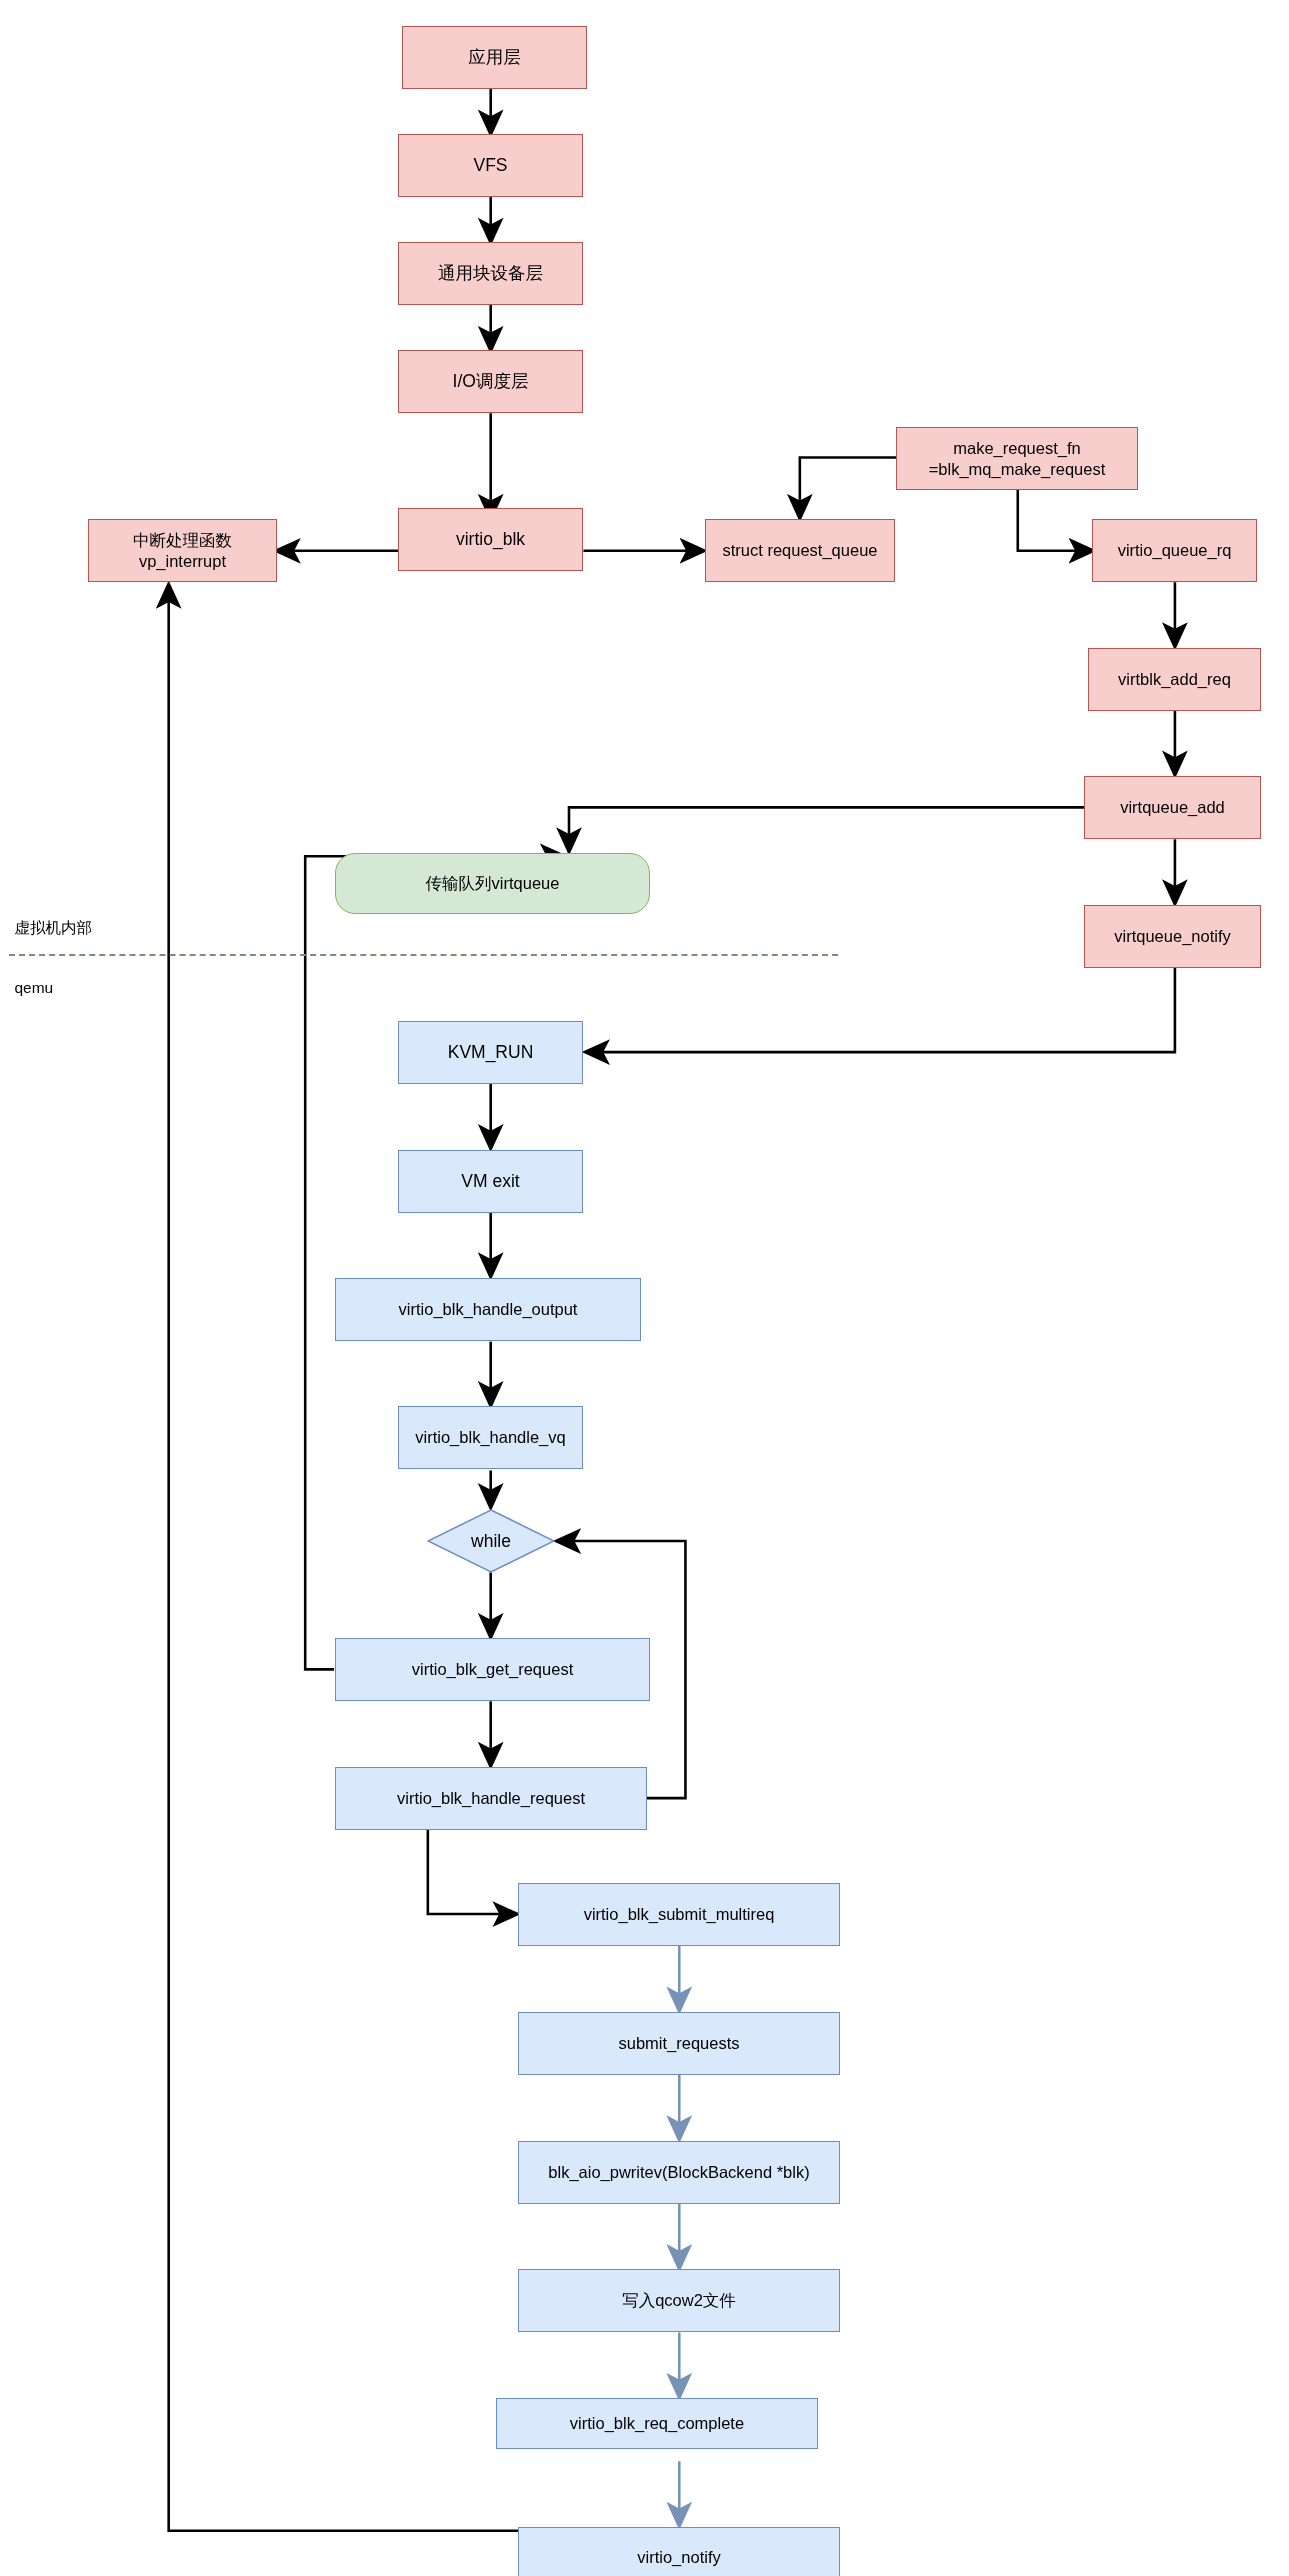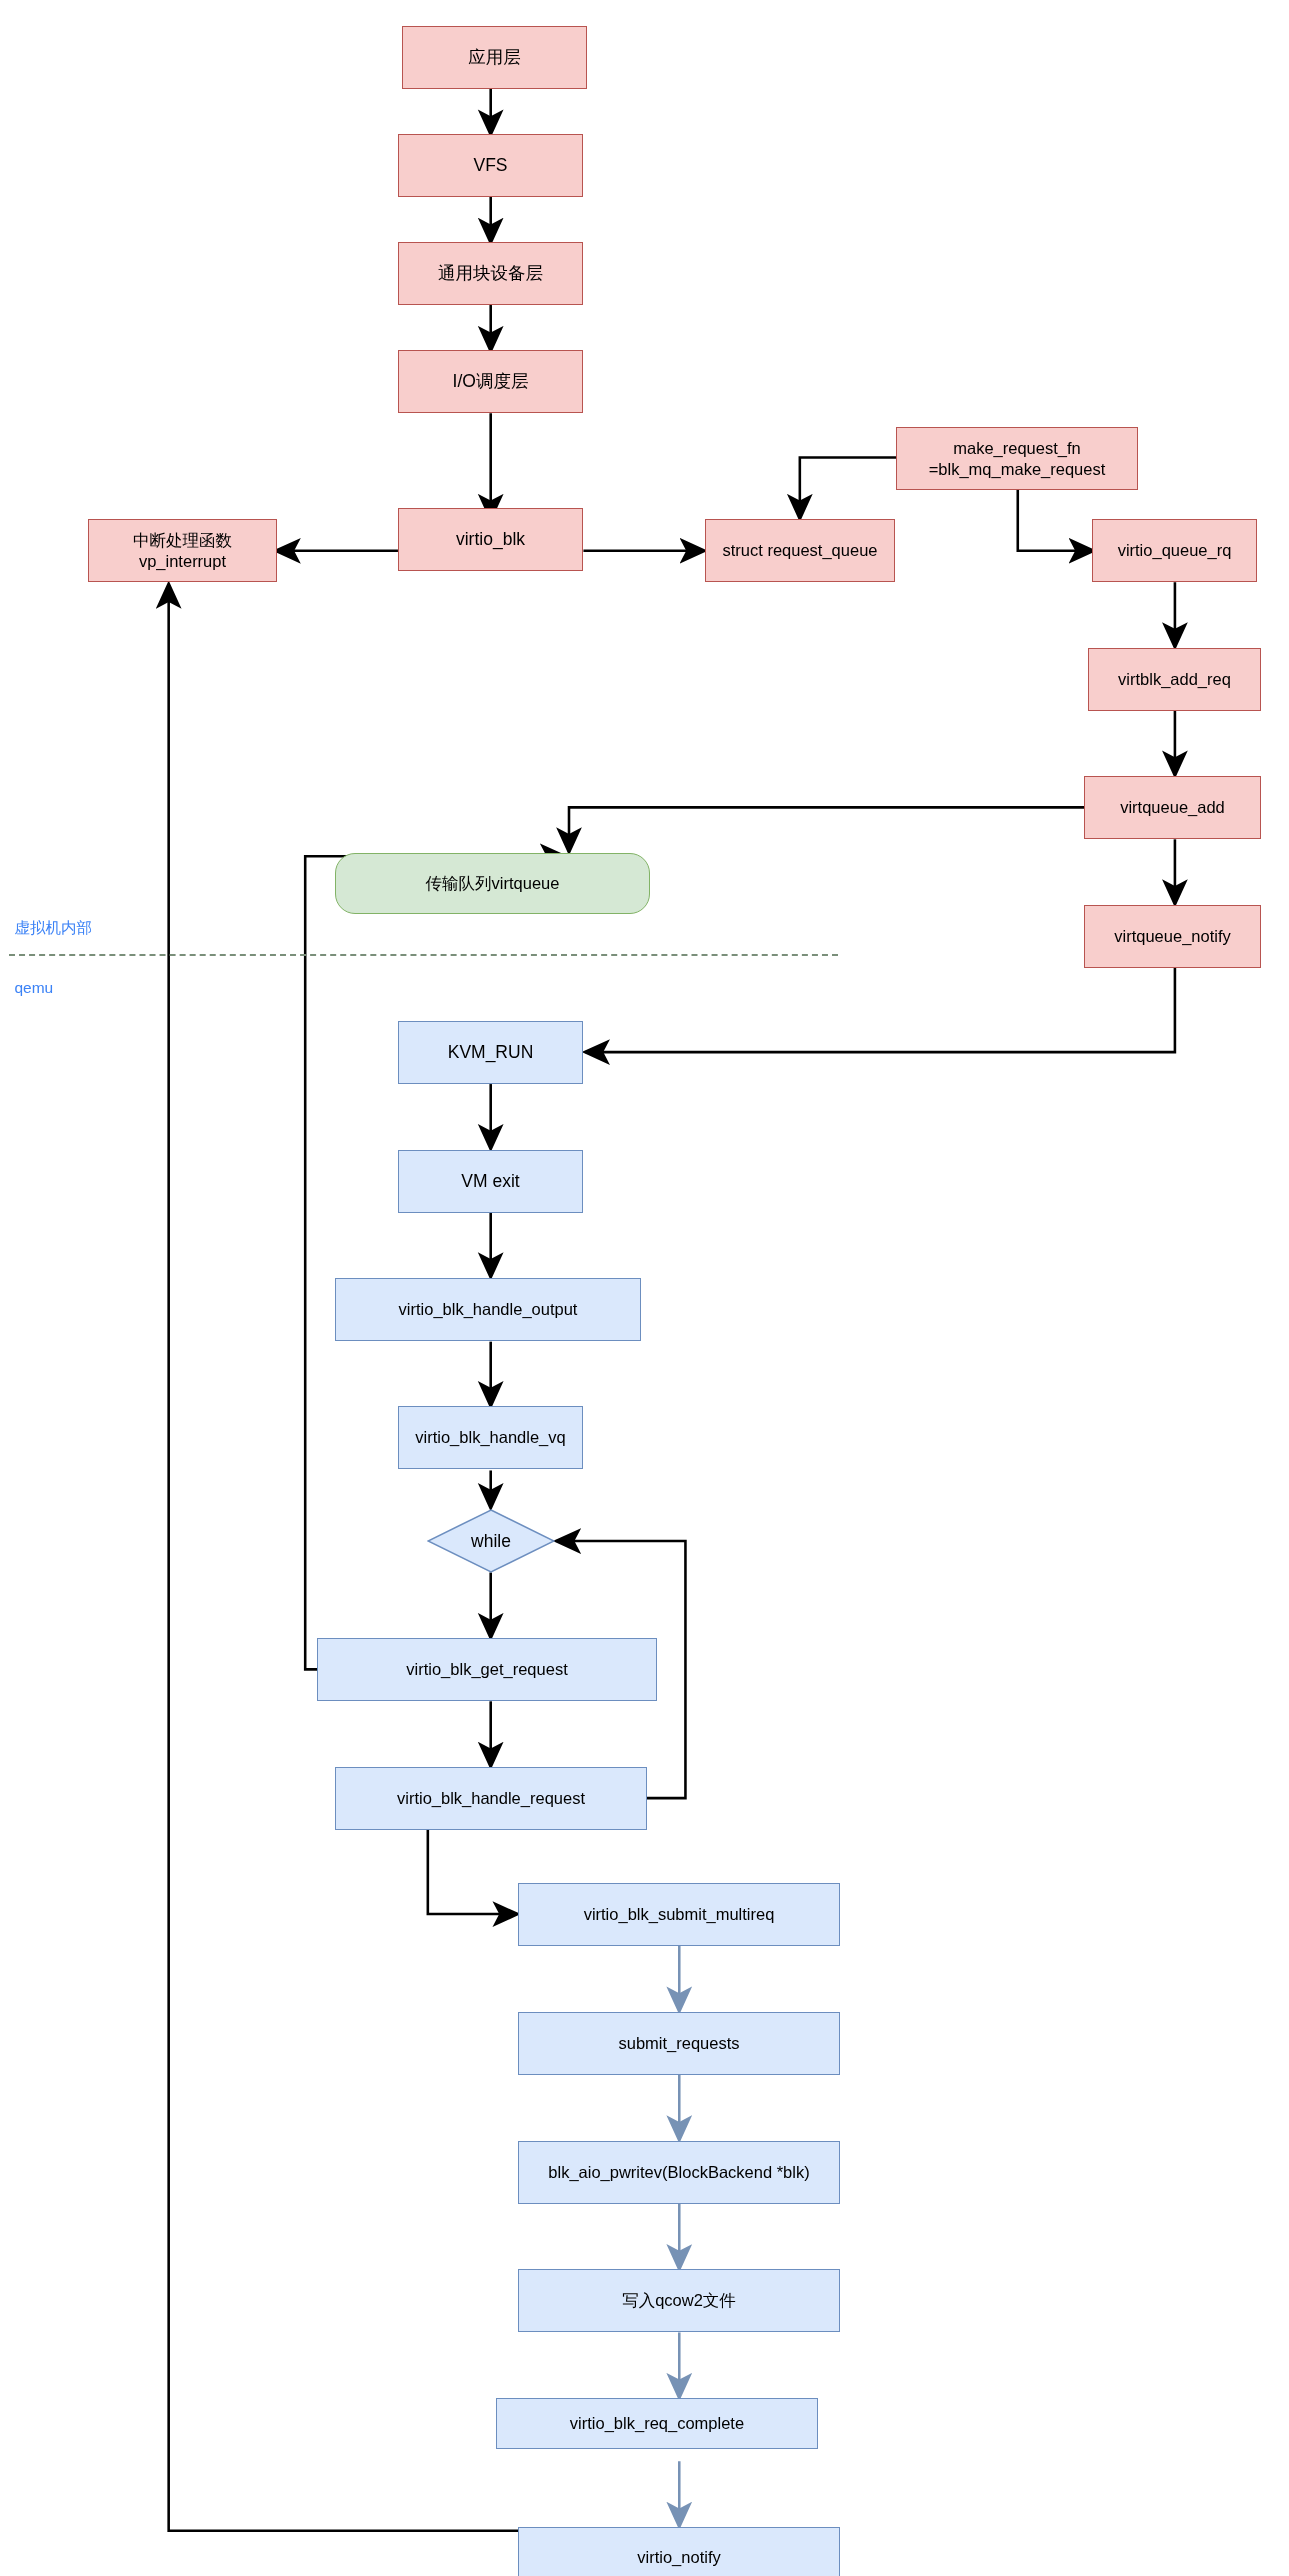--- a/index.html
+++ b/index.html
@@ -50,21 +50,21 @@
     left: 0; top: 0; right: 0; bottom: 0;
     display: flex;
     align-items: center;
     justify-content: center;
     font-size: 17.5px;
     color: #000;
   }
   .zone-label {
     position: absolute;
     font-size: 15.5px;
-    color: #3b82f6;
+    color: #000000;
     z-index: 6;
   }
   #edges {
     position: absolute;
     left: 0; top: 0;
     width: 1290px;
     height: 2588px;
     z-index: 1;
     pointer-events: none;
   }
@@ -192,21 +192,21 @@
 
   <div class="node blue" style="left:398px; top:1406px; width:185px; height:63px; font-size:16.5px;">virtio_blk_handle_vq</div>
 
   <div class="diamond-wrap" style="left:427px; top:1509px; width:128px; height:64px;">
     <svg width="128" height="64" viewBox="0 0 248 124">
       <polygon points="124,2 246,62 124,122 2,62" fill="#dae8fc" stroke="#6c8ebf" stroke-width="3"></polygon>
     </svg>
     <div class="diamond-label">while</div>
   </div>
 
-  <div class="node blue" style="left:317px; top:1638px; width:340px; height:63px; font-size:16.5px;">virtio_blk_get_request</div>
+  <div class="node blue" style="left:335px; top:1638px; width:315px; height:63px; font-size:16.5px;">virtio_blk_get_request</div>
 
   <div class="node blue" style="left:335px; top:1767px; width:312px; height:63px; font-size:16.5px;">virtio_blk_handle_request</div>
 
   <div class="node blue" style="left:518px; top:1883px; width:322px; height:63px; font-size:16.5px;">virtio_blk_submit_multireq</div>
 
   <div class="node blue" style="left:518px; top:2012px; width:322px; height:63px; font-size:16.5px;">submit_requests</div>
 
   <div class="node blue" style="left:518px; top:2141px; width:322px; height:63px; font-size:16.5px;">blk_aio_pwritev(BlockBackend *blk)</div>
 
   <div class="node blue" style="left:518px; top:2269px; width:322px; height:63px; font-size:16.5px;">写入qcow2文件</div>

